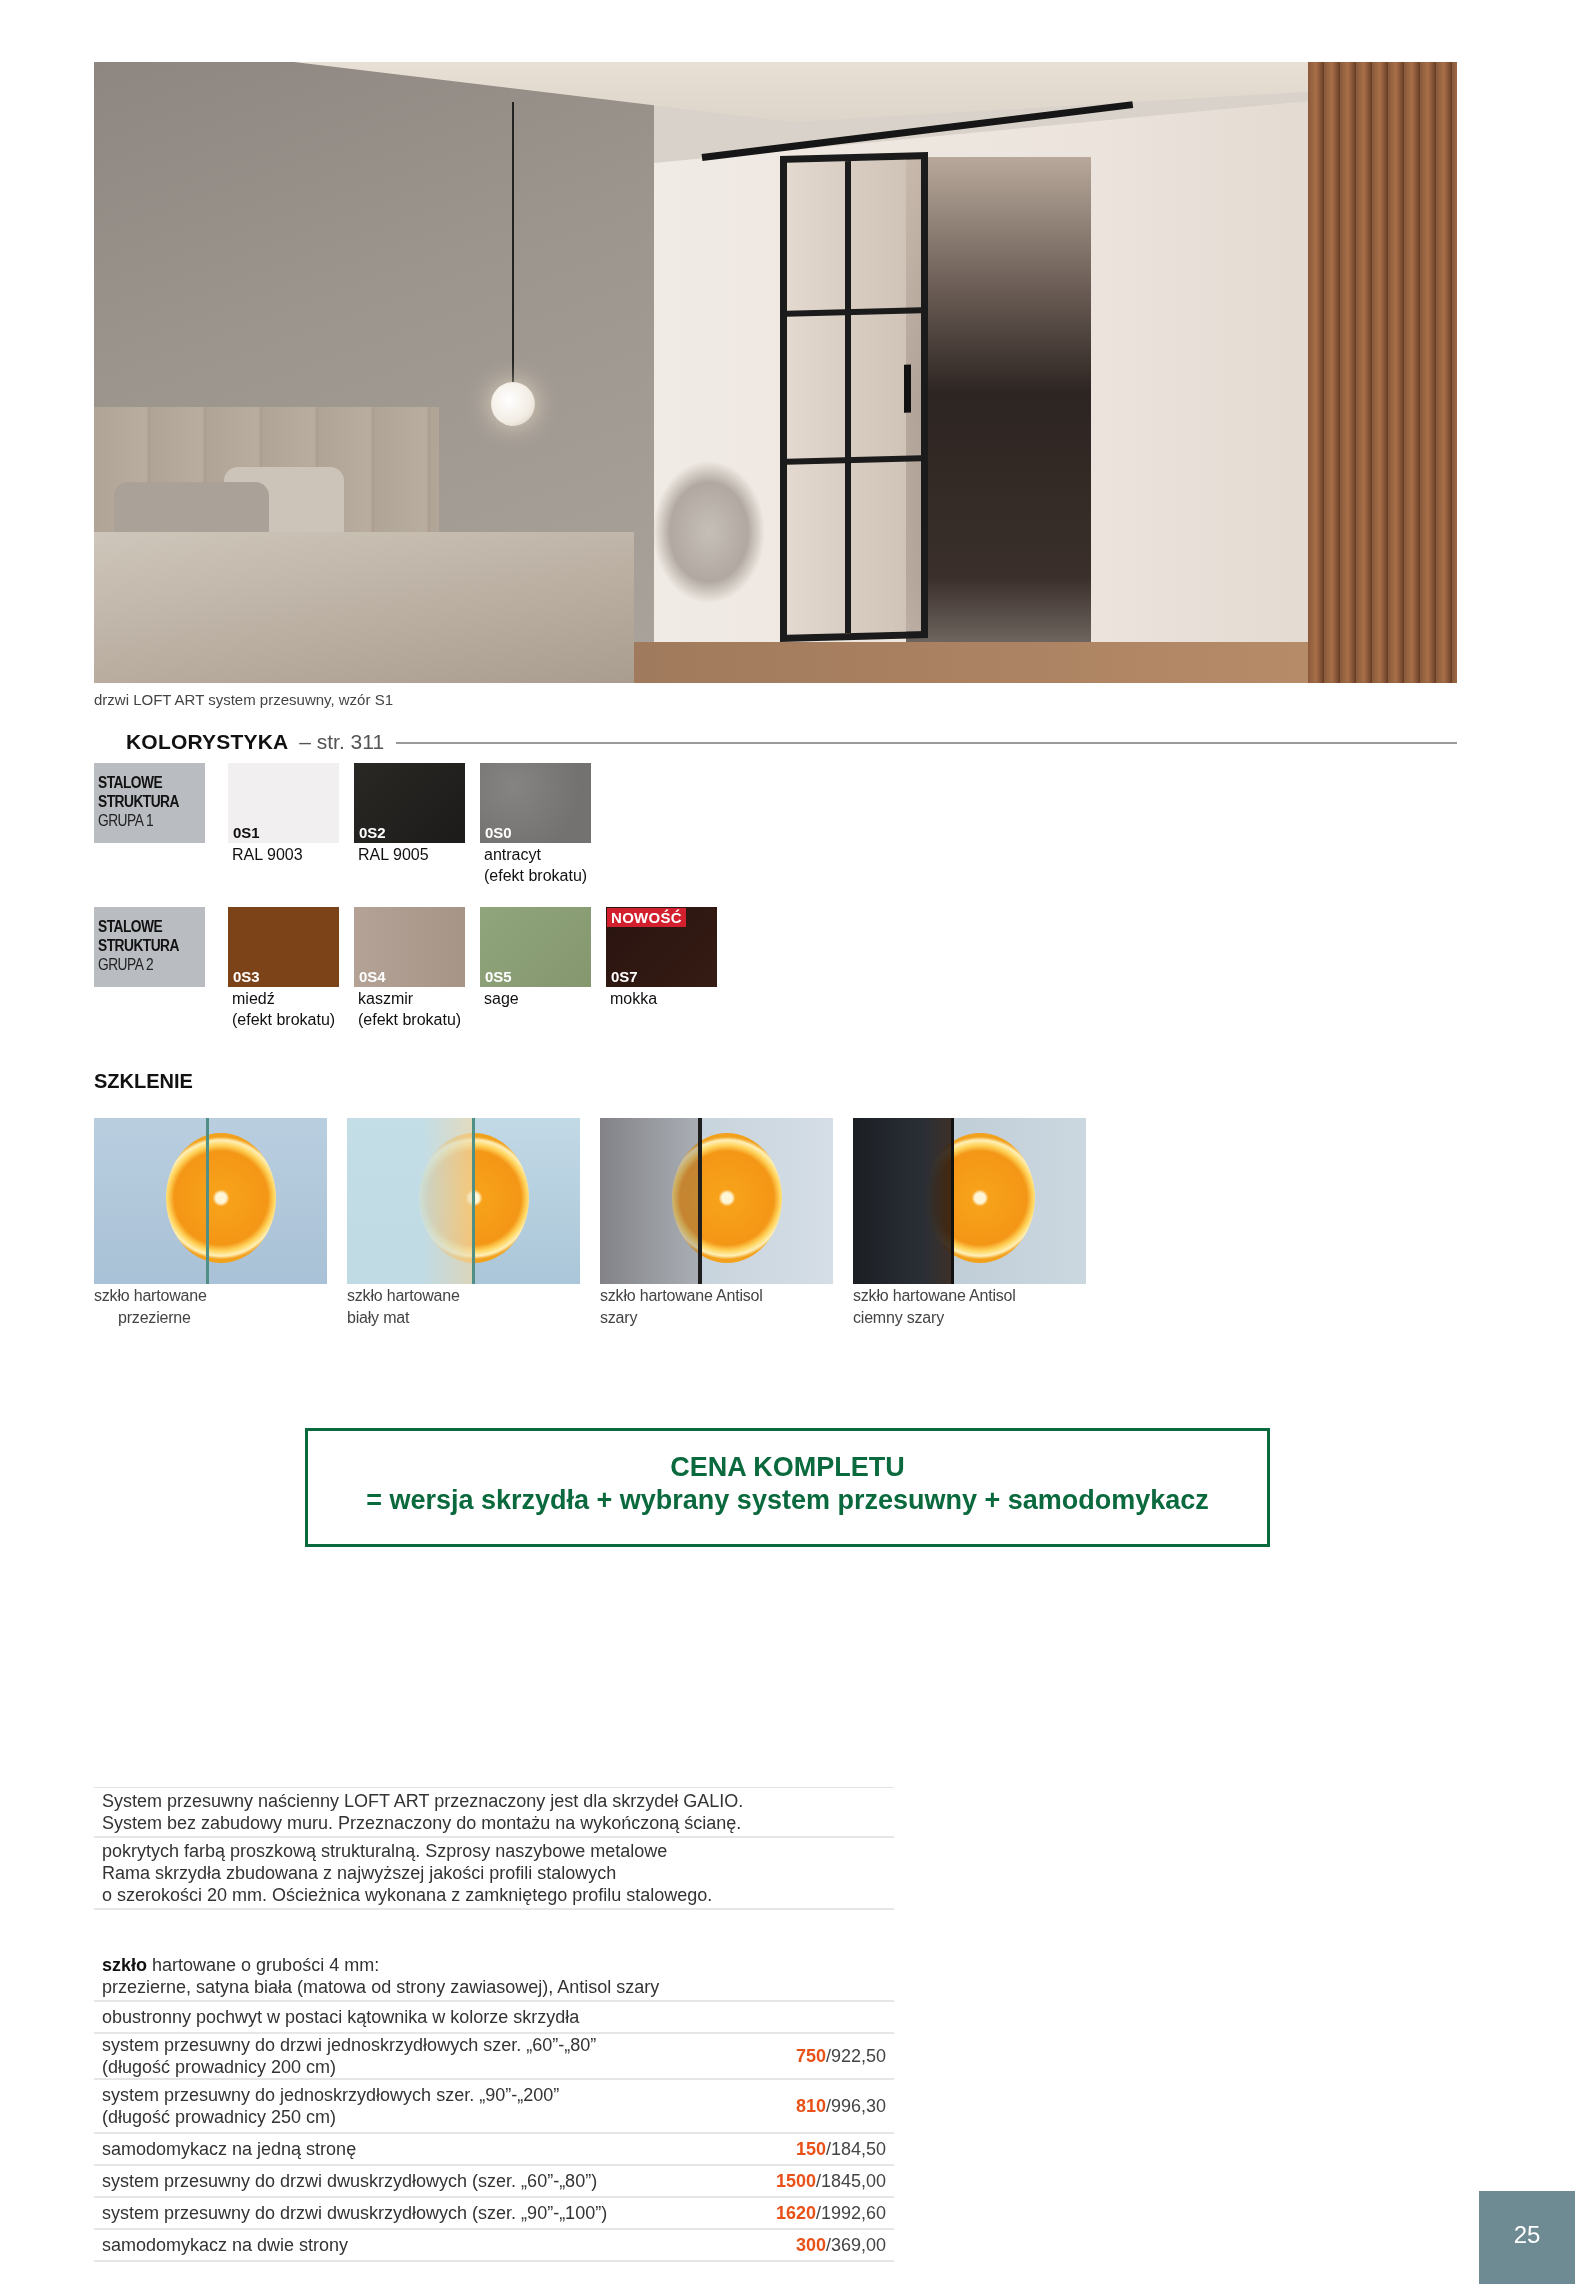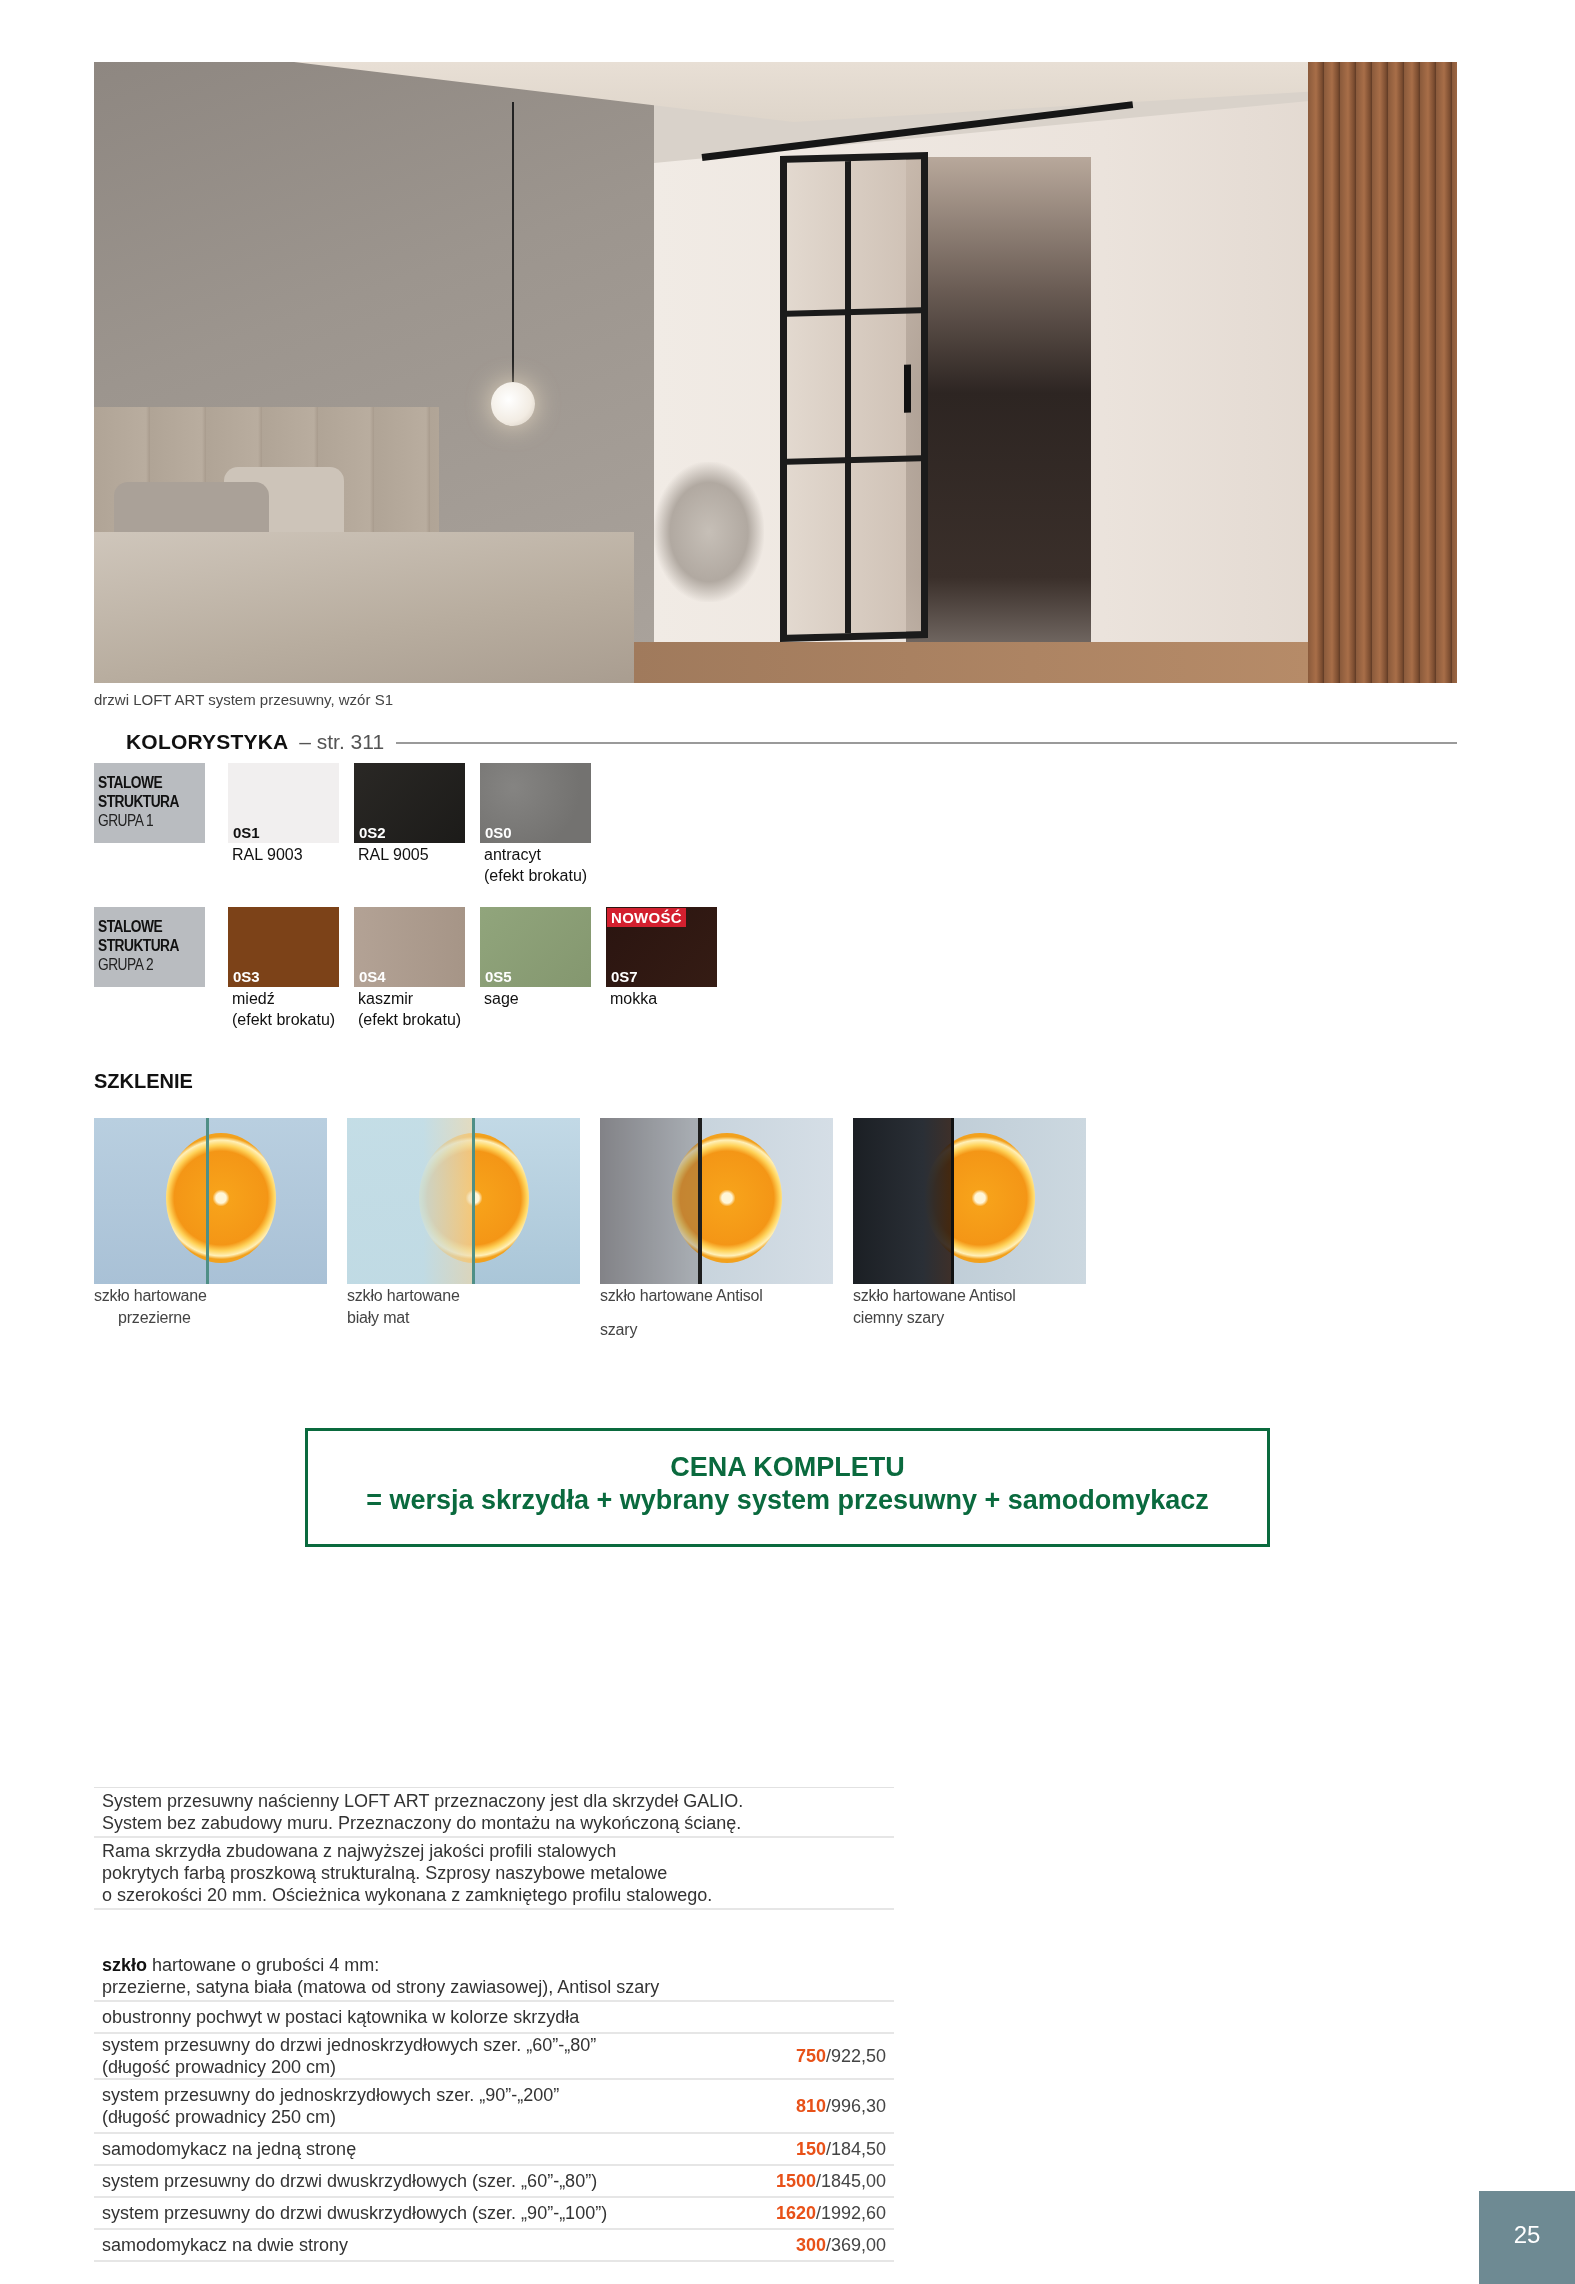--- a/index.html
+++ b/index.html
@@ -191,21 +191,21 @@
   <div class="gname" style="margin-top:0;">biały mat</div>
 </div>
 
 <div class="glass" style="left:600px;">
   <div class="pic" style="background:linear-gradient(90deg,#8e939a,#c7d3dc 40%,#d5dee6);">
     <div class="orange"></div>
     <div class="pane" style="left:0; width:100px; background:rgba(110,100,100,.35);"></div>
     <div class="pane" style="left:98px; width:4px; background:#1e1e1e;"></div>
   </div>
   <div class="gname">szkło hartowane Antisol</div>
-  <div class="gname" style="margin-top:12px;">szary</div>
+  <div class="gname" style="margin-top:0;">szary</div>
 </div>
 
 <div class="glass" style="left:853px;">
   <div class="pic" style="background:linear-gradient(90deg,#b7c6d1,#ccd8e0);">
     <div class="orange"></div>
     <div class="pane" style="left:0; width:100px; background:linear-gradient(90deg,#1b1f24,#2a2f36 70%,rgba(40,20,10,.85));"></div>
     <div class="pane" style="left:98px; width:3px; background:#111;"></div>
   </div>
   <div class="gname">szkło hartowane Antisol</div>
   <div class="gname" style="margin-top:0;">ciemny szary</div>
@@ -218,22 +218,22 @@
 
 <div class="spec">
   <div class="row" style="height:50px;">
     <div class="desc">
       <span>System przesuwny naścienny LOFT ART przeznaczony jest dla skrzydeł GALIO.</span>
       <span>System bez zabudowy muru. Przeznaczony do montażu na wykończoną ścianę.</span>
     </div>
   </div>
   <div class="row" style="height:72px;">
     <div class="desc">
+      <span>pokrytych farbą proszkową strukturalną. Szprosy naszybowe metalowe</span>
       <span>Rama skrzydła zbudowana z najwyższej jakości profili stalowych</span>
-      <span>pokrytych farbą proszkową strukturalną. Szprosy naszybowe metalowe</span>
       <span>o szerokości 20 mm. Ościeżnica wykonana z zamkniętego profilu stalowego.</span>
     </div>
   </div>
   <div class="row" style="height:50px;margin-top:42px;">
     <div class="desc">
       <span><b>szkło</b><i style="font-style:normal;"> hartowane o grubości 4 mm:</i></span>
       <span>przezierne, satyna biała (matowa od strony zawiasowej), Antisol szary</span>
     </div>
   </div>
   <div class="row" style="height:32px;">

